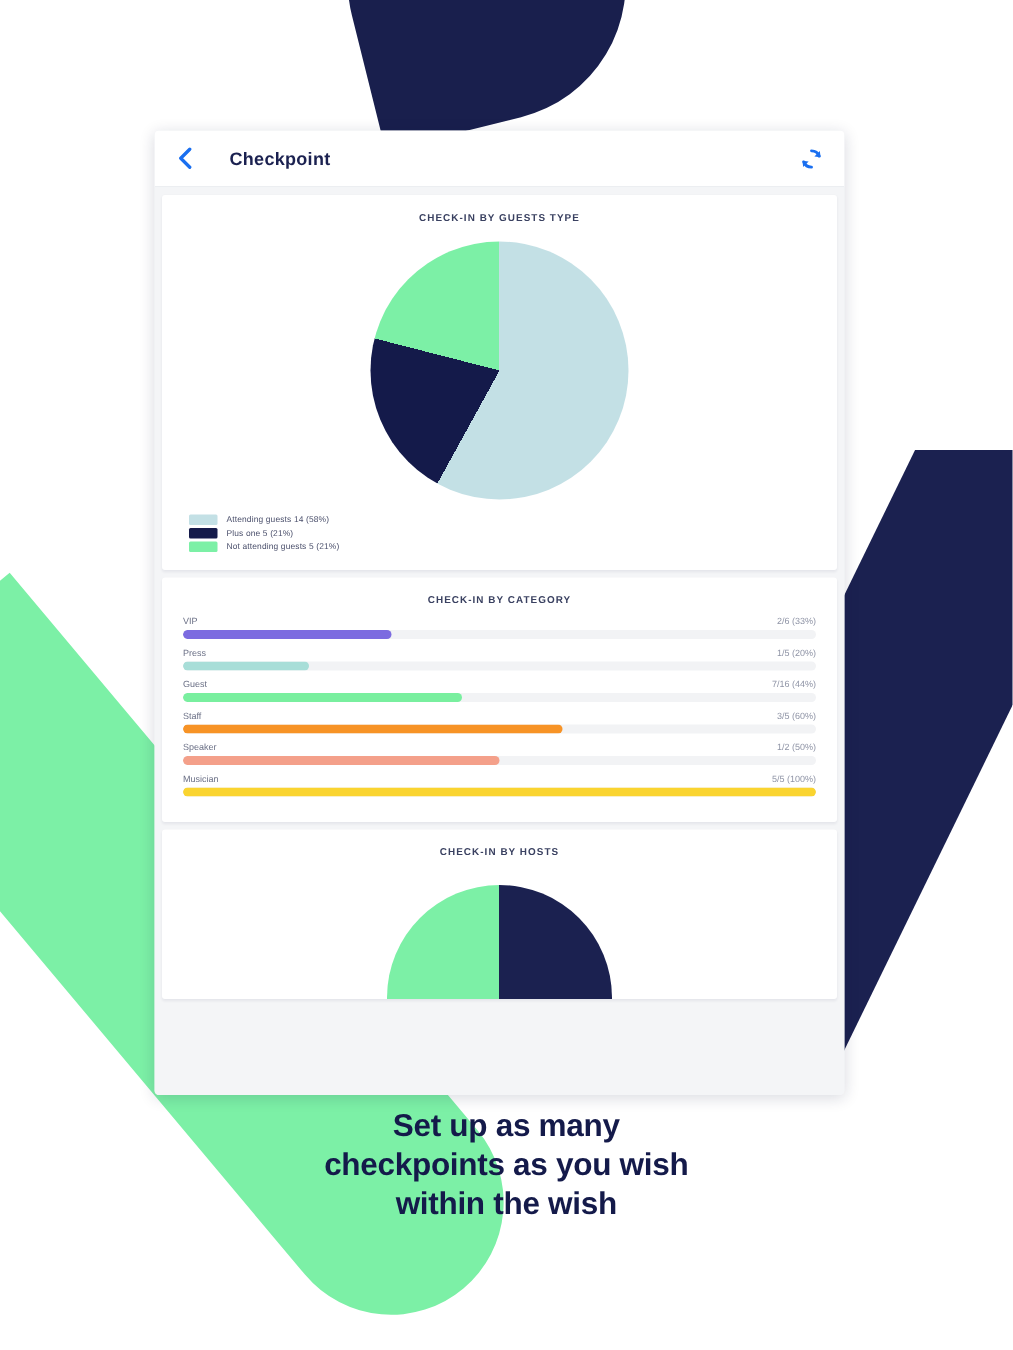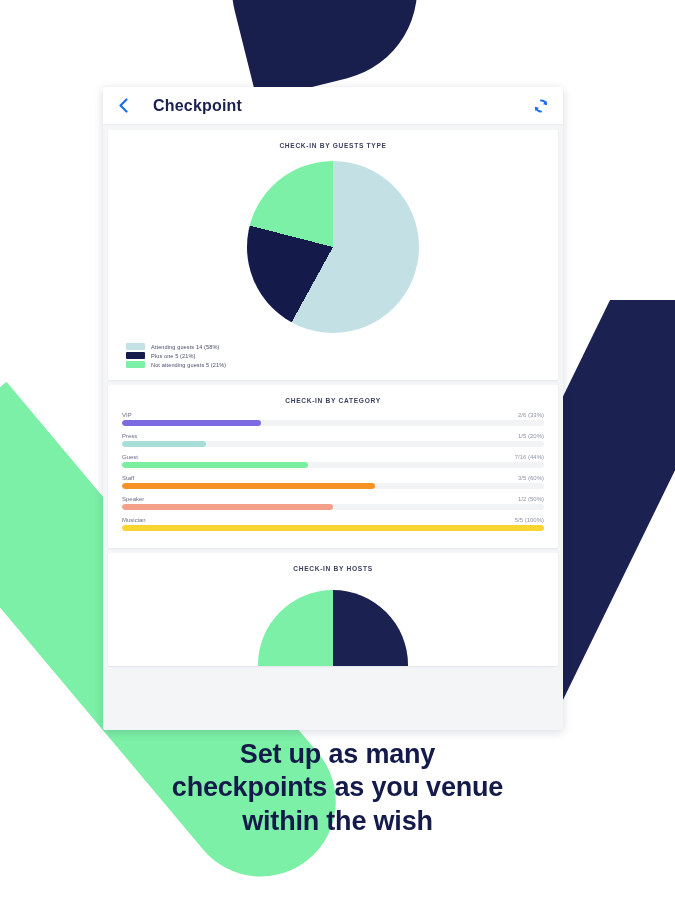--- a/index.html
+++ b/index.html
@@ -82,21 +82,21 @@
   .back-arrow {
     width: 16px;
     height: 16px;
     display: flex;
     align-items: center;
     justify-content: center;
     cursor: pointer;
   }
   .topbar-title {
     margin-left: 22px;
-    font-size: 16px;
+    font-size: 12px;
     font-weight: bold;
     color: #1b2150;
     letter-spacing: .2px;
   }
   .topbar-spacer { flex: 1; }
   .refresh-icon {
     width: 17px;
     height: 17px;
     display: flex;
     align-items: center;
@@ -205,21 +205,21 @@
 
   
   .headline {
     position: absolute;
     left: 0;
     right: 0;
     top: 738px;
     z-index: 3;
     text-align: center;
     color: #141a4a;
-    font-size: 27px;
+    font-size: 21px;
     font-weight: bold;
     line-height: 1.24;
     letter-spacing: -.2px;
     padding: 0 56px;
   }
   .headline div { white-space: nowrap; }
 </style>
 </head>
 <body>
 
@@ -337,15 +337,15 @@
       <div class="halfpie-wrap">
         <div class="halfpie" id="hosts-pie" style="background: conic-gradient(rgb(27, 33, 80) 0%, rgb(27, 33, 80) 50%, rgb(124, 240, 166) 50%, rgb(124, 240, 166) 100%);"></div>
       </div>
     </div>
 
   </div>
 </div>
 
 <div class="headline">
   <div>Set up as many</div>
-  <div>checkpoints as you venue</div>
+  <div>checkpoints as you wish</div>
   <div>within the wish</div>
 </div>
 
 </body></html>

